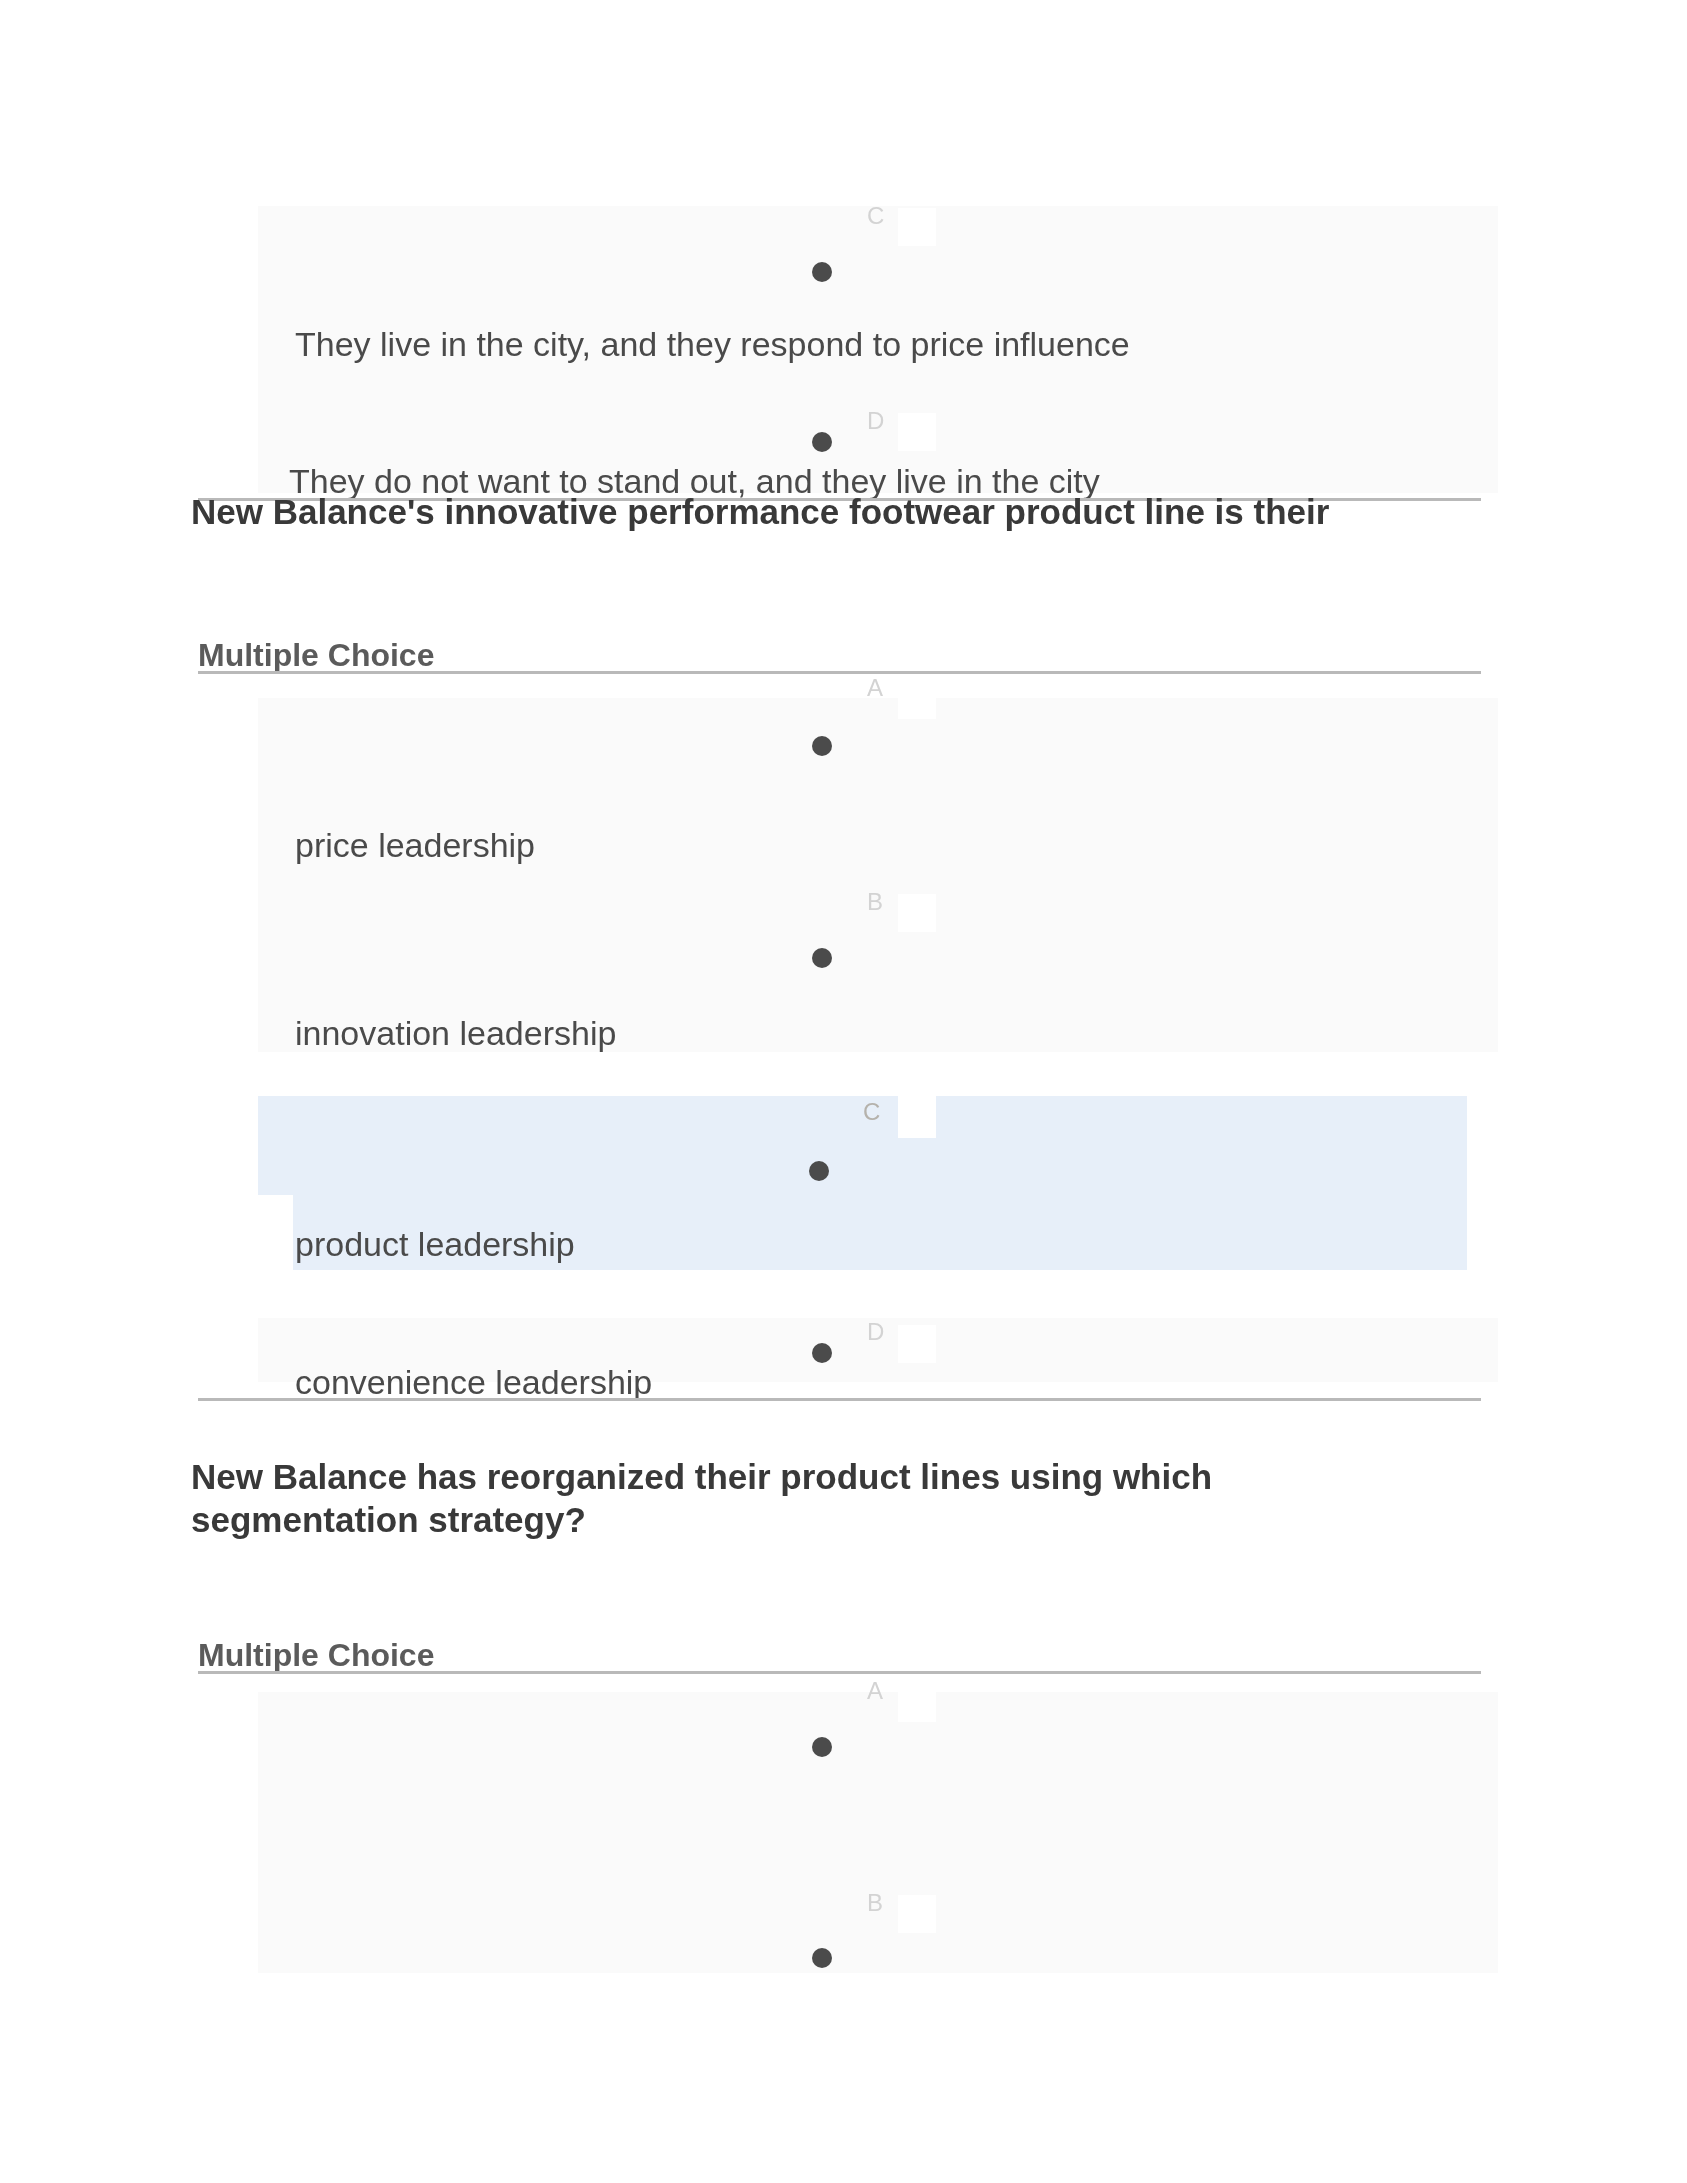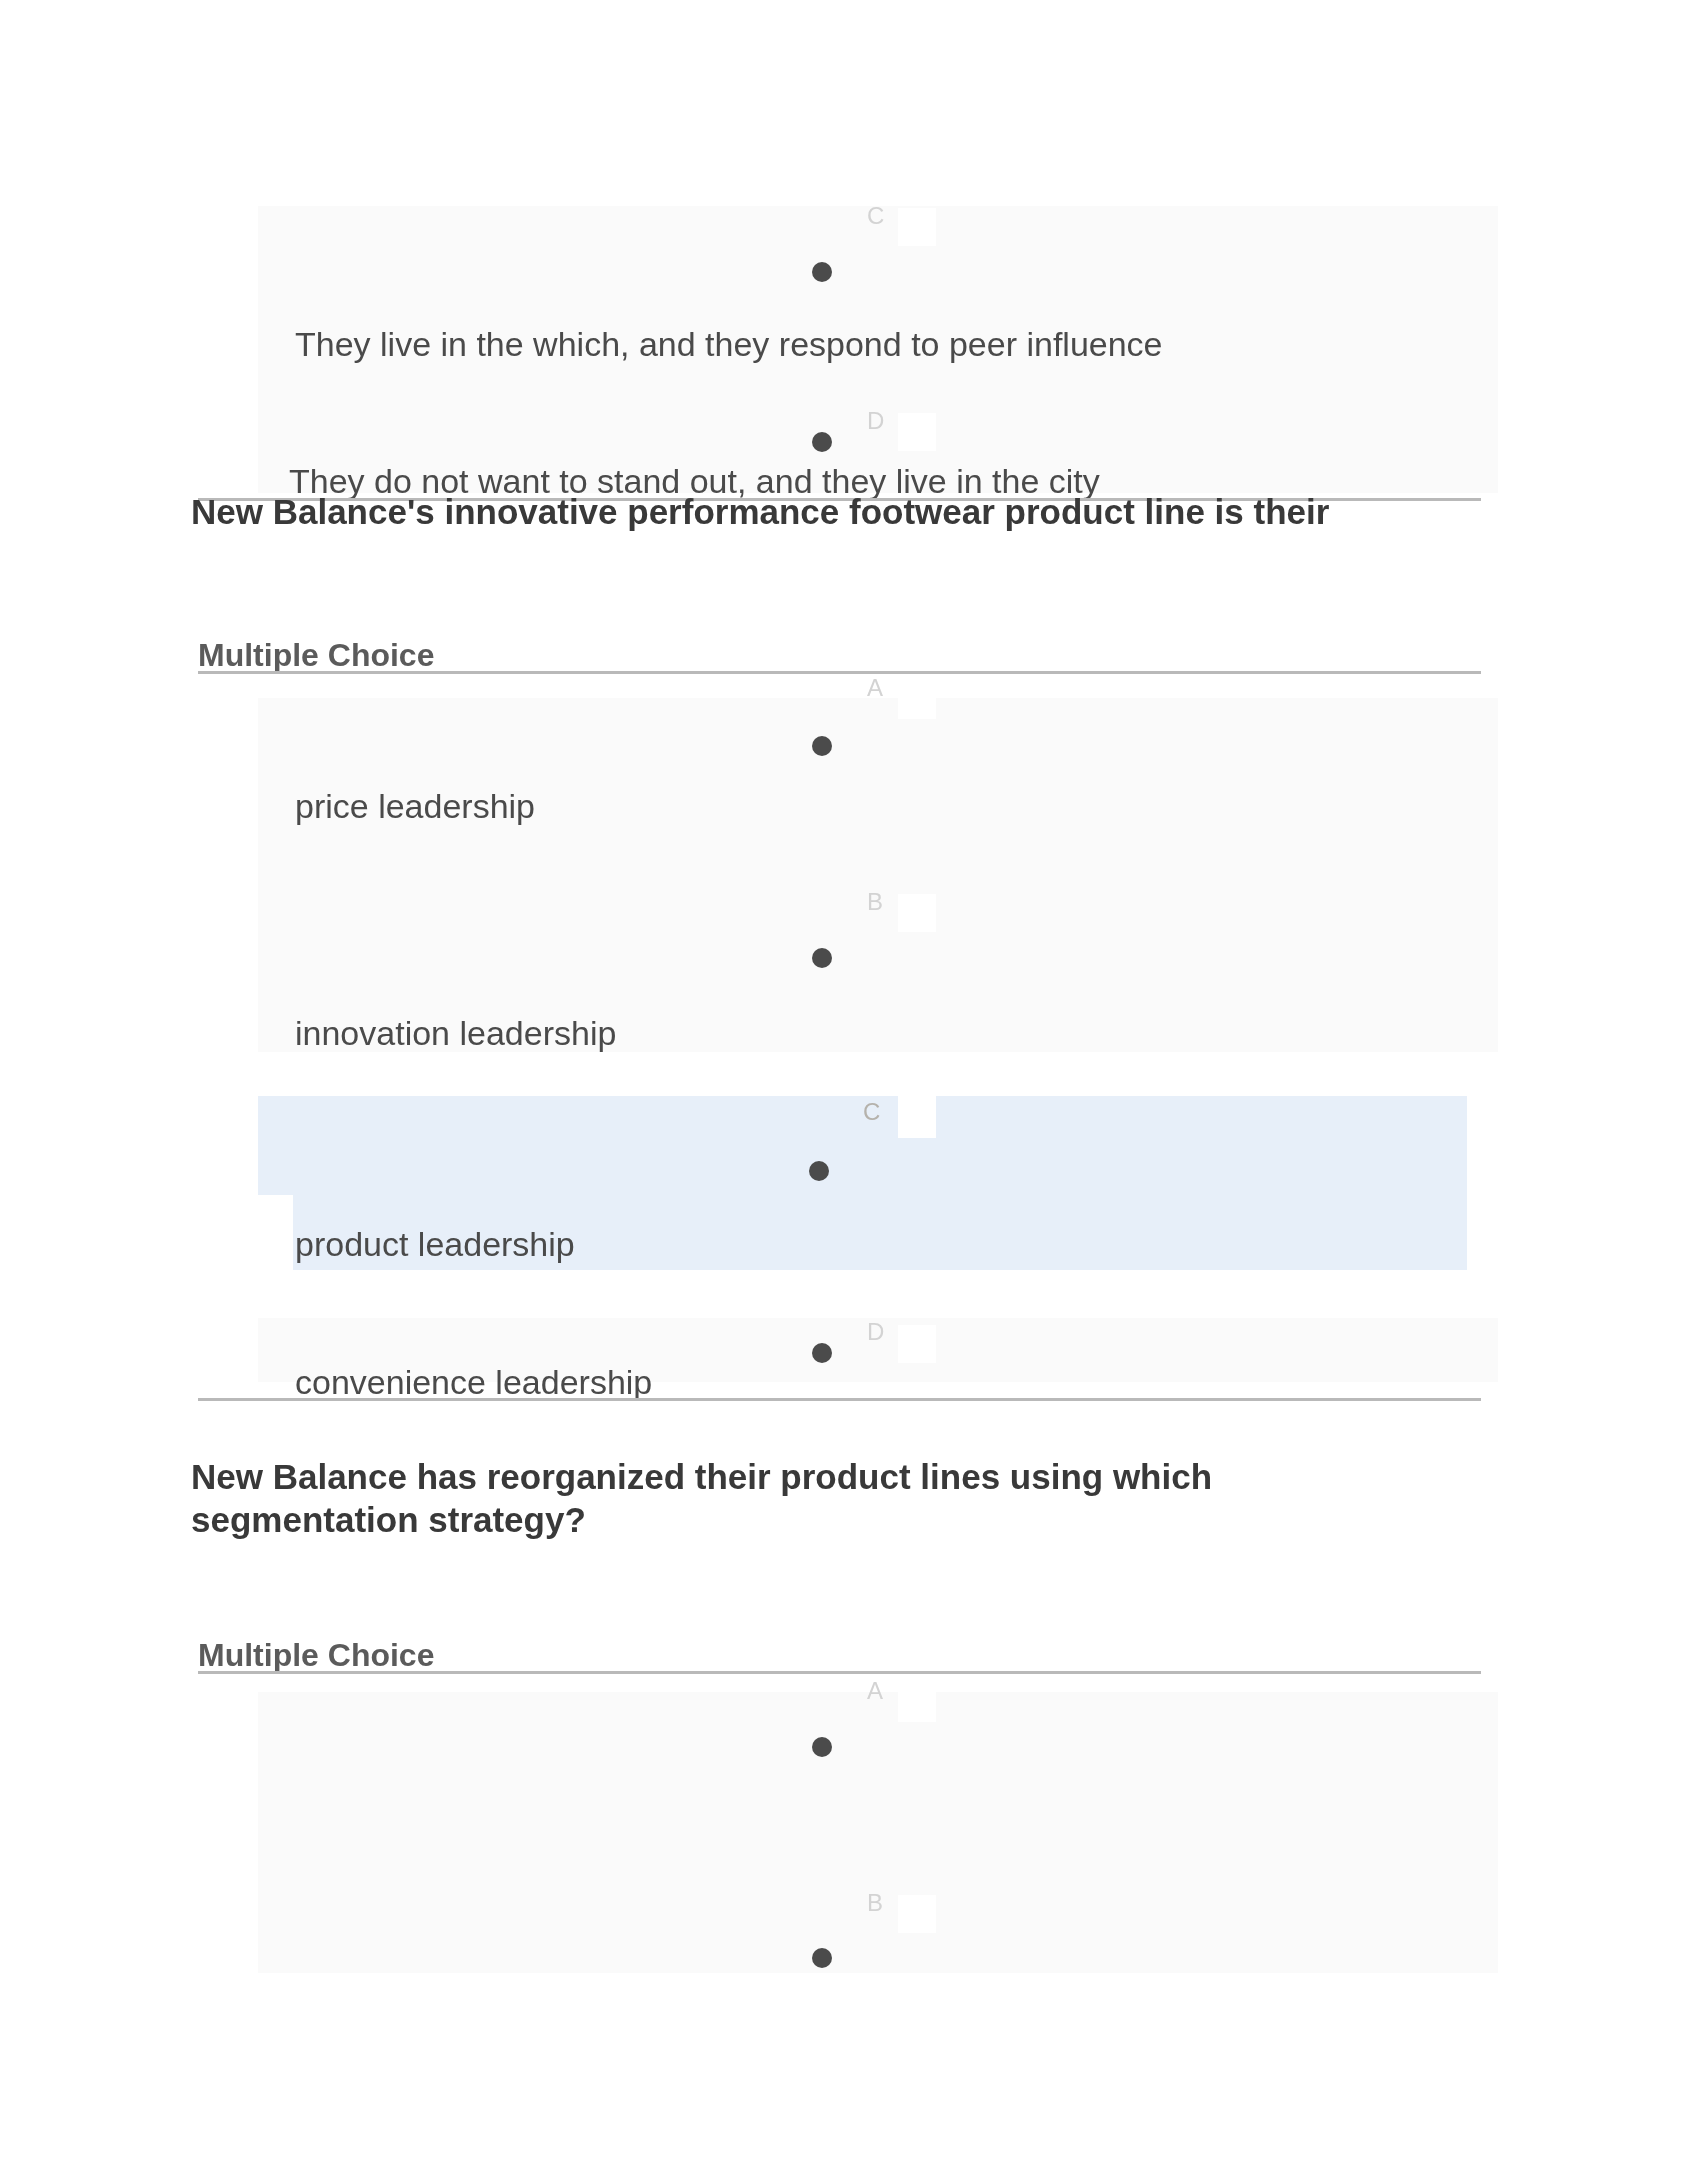--- a/index.html
+++ b/index.html
@@ -27,40 +27,40 @@
 </head>
 <body>
 
 <div class="page">
 
   <div class="optplate" style="top:206px;height:287px"></div>
 
   <div class="radio" style="left:812px;top:262px"></div>
   <div class="gap" style="left:898px;top:208px;width:38px;height:38px"></div>
   <div class="glyph" style="left:867px;top:204px">C</div>
-  <div class="optlabel" style="left:295px;top:325px">They live in the which, and they respond to peer influence</div>
+  <div class="optlabel" style="left:295px;top:325px">They live in the city, and they respond to price influence</div>
 
   <div class="radio" style="left:812px;top:432px"></div>
   <div class="gap" style="left:898px;top:413px;width:38px;height:38px"></div>
   <div class="glyph" style="left:867px;top:409px">D</div>
   <div class="optlabel" style="left:289px;top:462px">They do not want to stand out, and they live in the city</div>
 
   <div class="rule" style="left:198px;top:498px;width:1283px"></div>
 
   <div class="qtext" style="left:191px;top:492px">New Balance's innovative performance footwear product line is their</div>
 
   <div class="mclabel" style="left:198px;top:637px">Multiple Choice</div>
   <div class="rule" style="left:198px;top:671px;width:1283px"></div>
 
   <div class="optplate" style="top:698px;height:354px"></div>
 
   <div class="radio" style="left:812px;top:736px"></div>
   <div class="gap" style="left:898px;top:681px;width:38px;height:38px"></div>
   <div class="glyph" style="left:867px;top:676px">A</div>
-  <div class="optlabel" style="left:295px;top:787px">price leadership</div>
+  <div class="optlabel" style="left:295px;top:826px">price leadership</div>
 
   <div class="radio" style="left:812px;top:948px"></div>
   <div class="gap" style="left:898px;top:894px;width:38px;height:38px"></div>
   <div class="glyph" style="left:867px;top:890px">B</div>
   <div class="optlabel" style="left:295px;top:1014px">innovation leadership</div>
 
   <div class="selplate" style="left:258px;width:1209px;top:1096px;height:99px"></div>
   <div class="selplate" style="left:293px;width:1174px;top:1191px;height:79px"></div>
   <div class="gap" style="left:898px;top:1096px;width:38px;height:42px"></div>
   <div class="radio" style="left:809px;top:1161px"></div>

